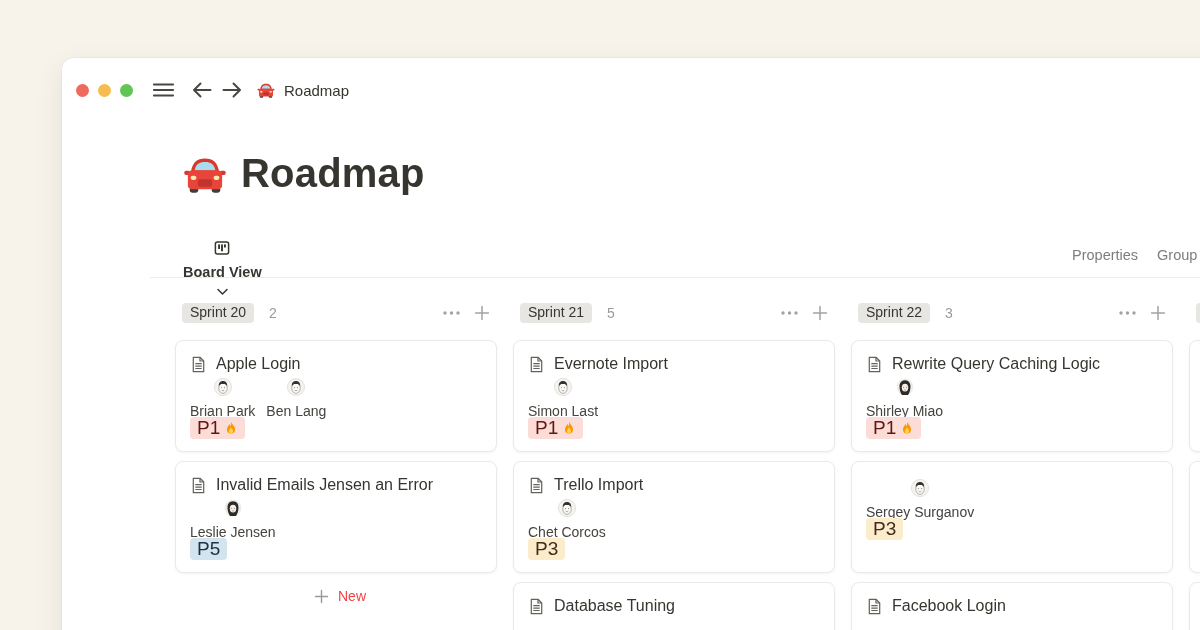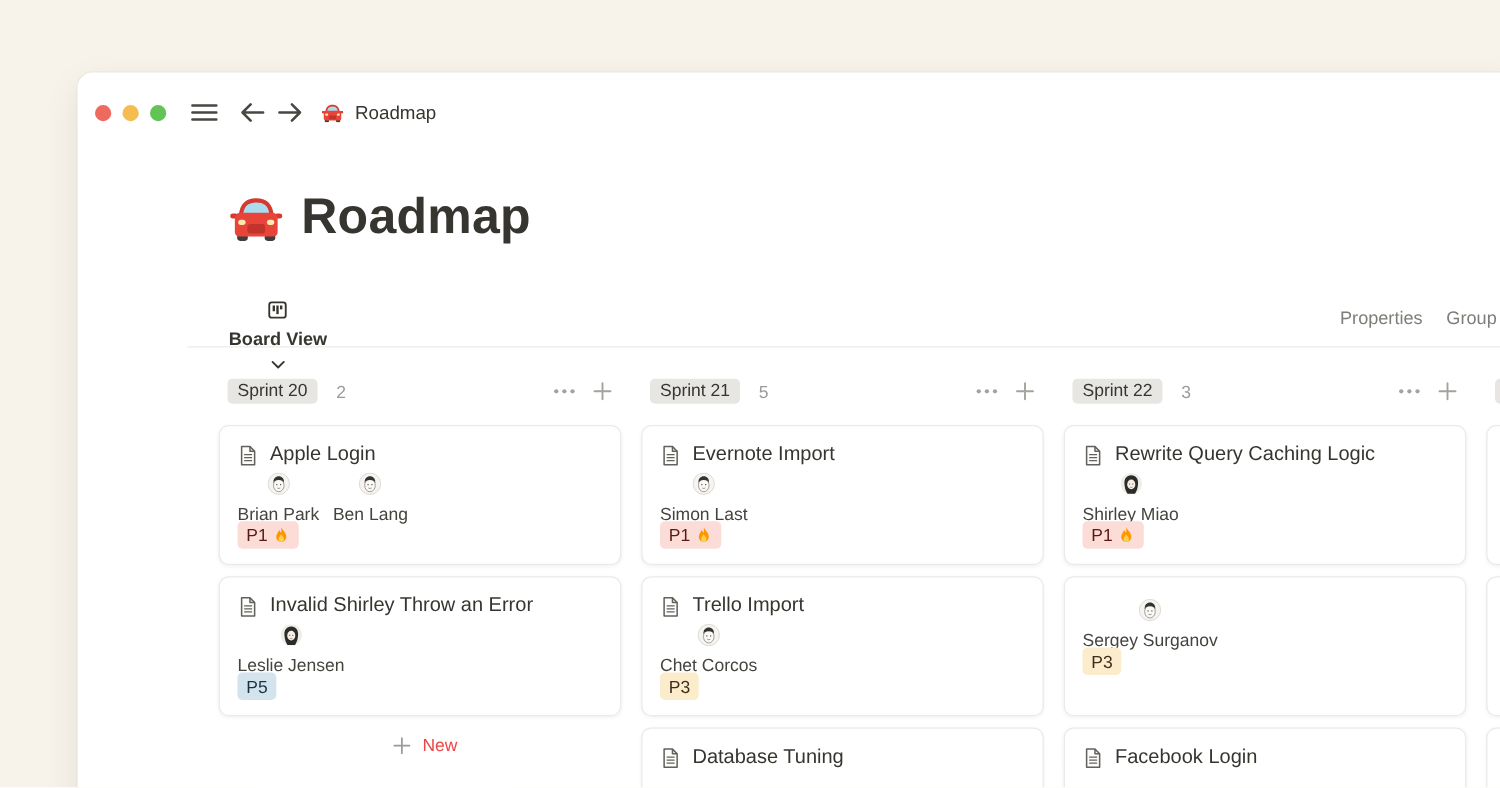--- a/index.html
+++ b/index.html
@@ -40,21 +40,21 @@
   .pill { background:#e7e6e3; border-radius:4px; padding:1px 8px; font-size:14px; font-weight:500; color:#373530; min-height:20px; min-width:14px; }
   .count { margin-left:15px; color:#9b9a97; font-size:14px; }
   .col-icons { margin-left:auto; display:flex; align-items:center; gap:13px; }
 
   .card { width:322px; height:112px; background:#fff; border:1px solid #ebeae7; border-radius:8px;
           box-shadow:0 1px 3px rgba(15,15,15,0.05); margin-bottom:9px; padding:13px 14px; overflow:hidden; }
   .card-title { display:flex; align-items:center; gap:9px; font-size:16px; font-weight:400; color:#37352f; height:20px; }
   .assignees { display:flex; align-items:center; gap:11px; margin-top:14px; height:20px; }
   .assignee { display:flex; align-items:center; gap:7px; font-size:14px; color:#45433e;flex-direction:column; }
   .badge-row { margin-top:9px; height:22px; display:flex; }
-  .badge { display:inline-flex; align-items:center; gap:4px; font-size:14px; font-weight:500; padding:1px 7px; border-radius:4px; }
+  .badge { display:inline-flex; align-items:center; gap:4px; font-size:19px; font-weight:500; padding:1px 7px; border-radius:4px; }
 
   .new-btn { display:flex; align-items:center; gap:9px; color:#ef4444; font-size:14px; height:28px; margin-top:6px; padding-left:8px;justify-content:center; }
 </style>
 </head>
 <body>
 
 <div class="page">
   <div class="window">
 
     <div class="titlebar">
@@ -234,21 +234,21 @@
           </div>
           <div class="card">
             <div class="card-title">
               <span class="icn">
                 <svg width="17" height="17" viewBox="0 0 16 16">
                   <path d="M3.1 1.2h6.3l3.5 3.5v10.1H3.1Z" fill="#fdfdfc" stroke="#63615c" stroke-width="1.15" stroke-linejoin="round"></path>
                   <path d="M9.4 1.2v3.5h3.5" fill="none" stroke="#63615c" stroke-width="1.15" stroke-linejoin="round"></path>
                   <path d="M5 7.2h6M5 9.5h6M5 11.8h6" stroke="#63615c" stroke-width="1"></path>
                 </svg>
               </span>
-              <span>Invalid Shirley Throw an Error</span>
+              <span>Invalid Emails Jensen an Error</span>
             </div>
             <div class="assignees">
               <span class="assignee">
                 <span class="icn">
                   <svg width="18" height="18" viewBox="0 0 20 20">
                     <defs>
                       <clipPath id="avf">
                         <circle cx="10" cy="10" r="9.6"></circle>
                       </clipPath>
                     </defs>

